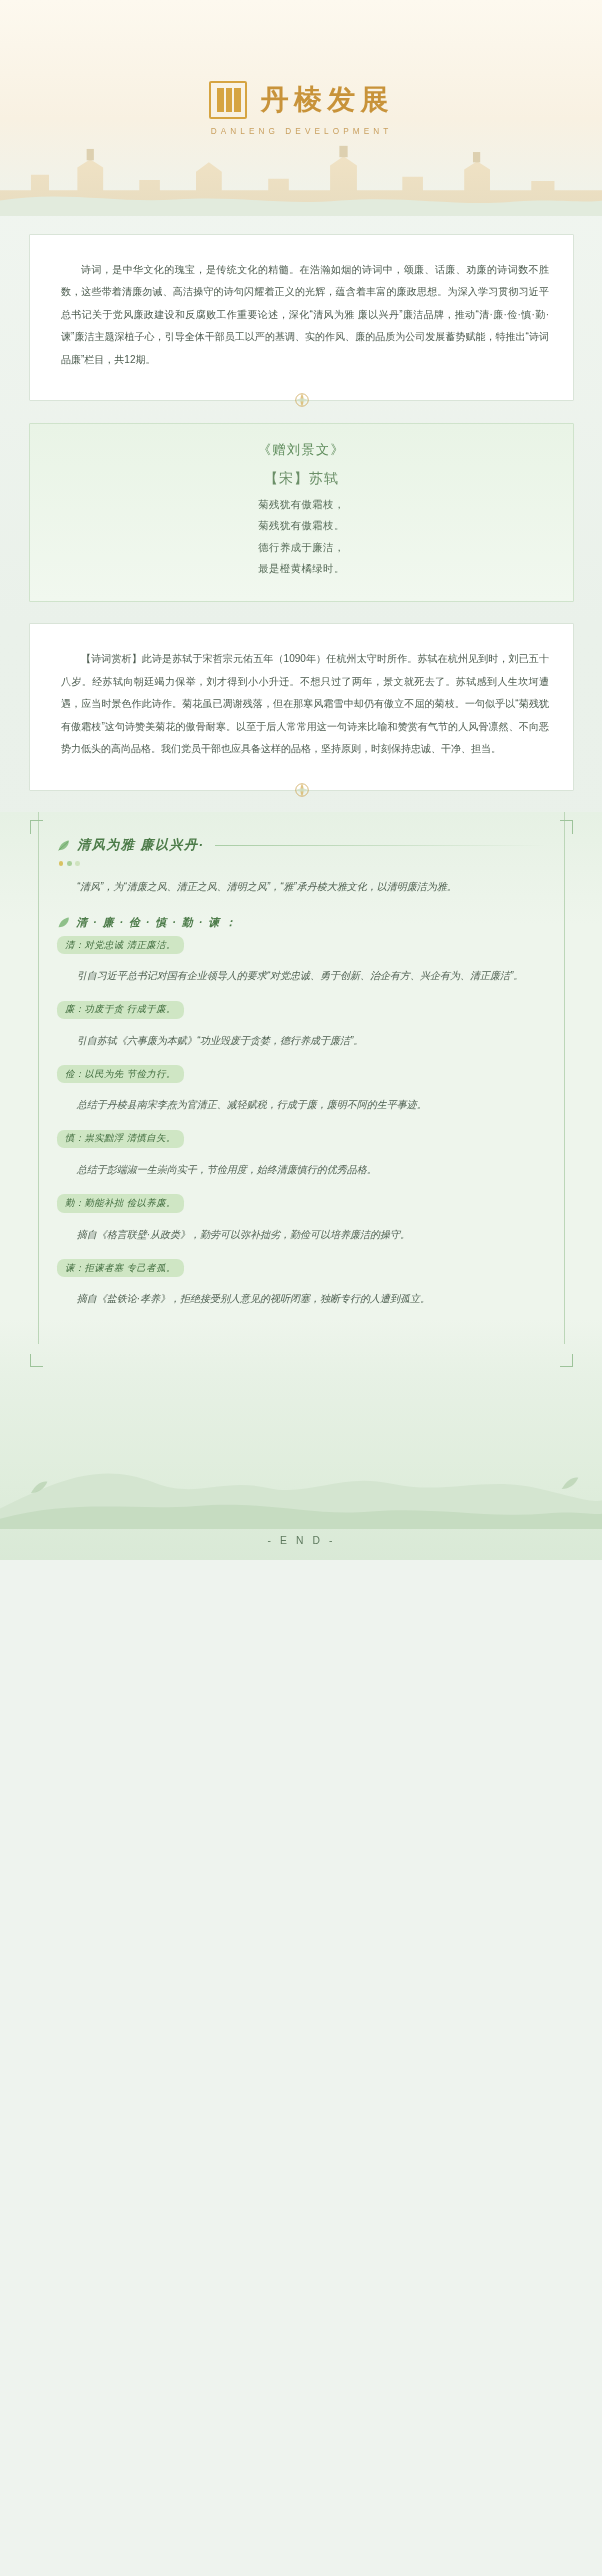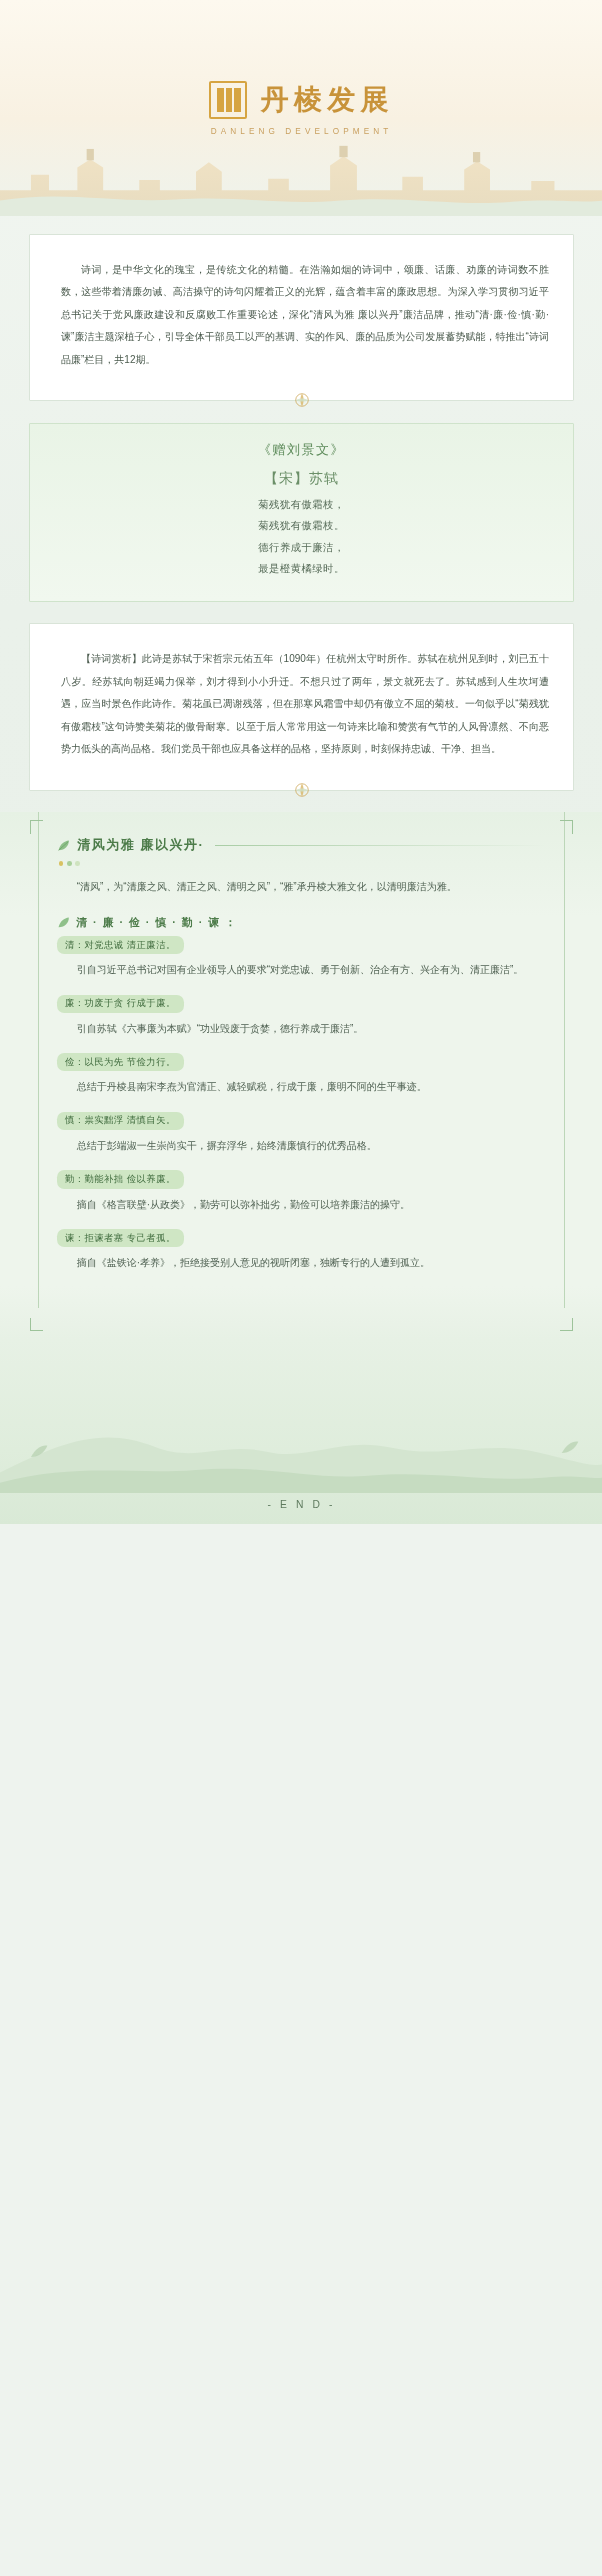--- a/index.html
+++ b/index.html
@@ -122,20 +122,21 @@
     color: #566b58;
     line-height: 2.1;
     letter-spacing: 0.5px;
   }
 
   
   .section {
     position: relative;
     margin: 5.2px 0 0 0;
     padding: 0 31px 31px 31px;
+    font-style: italic;
   }
   .section-bg {
     position: absolute;
     inset: 0;
     background: linear-gradient(180deg, #e6f1e4 0%, #eef5ec 20%, #eef5ec 90%, #e7f1e5 100%);
     z-index: 0;
   }
   .section-inner {
     position: relative;
     z-index: 2;
@@ -202,21 +203,21 @@
 
   .item { margin-bottom: 13.4px; }
   .item-label {
     display: inline-block;
     background: #cfe6c4;
     color: #3f6b3d;
     font-size: 9.3px;
     letter-spacing: 0.5px;
     padding: 2.6px 8.2px;
     border-radius: 7.2px;
-    margin-bottom: 5px;
+    margin-bottom: 11px;
   }
   .item p { margin-bottom: 2.1px; }
 
   
   .footer {
     position: relative;
     height: 185px;
     background: linear-gradient(180deg, #e7f1e5 0%, #dfeddc 60%, #d9e9d6 100%);
     overflow: hidden;
   }
@@ -335,21 +336,21 @@
       <div class="item">
         <div class="item-label">廉：功废于贪 行成于廉。</div>
         <p>引自苏轼《六事廉为本赋》“功业毁废于贪婪，德行养成于廉洁”。</p>
       </div>
       <div class="item">
         <div class="item-label">俭：以民为先 节俭力行。</div>
         <p>总结于丹棱县南宋李焘为官清正、减轻赋税，行成于廉，廉明不阿的生平事迹。</p>
       </div>
       <div class="item">
         <div class="item-label">慎：祟实黜浮 清慎自矢。</div>
-        <p>总结于彭端淑一生崇尚实干，摒弃浮华，始终清廉慎行的优秀品格。</p>
+        <p>总结于彭端淑一生崇尚实干，节俭用度，始终清廉慎行的优秀品格。</p>
       </div>
       <div class="item">
         <div class="item-label">勤：勤能补拙 俭以养廉。</div>
         <p>摘自《格言联壁·从政类》，勤劳可以弥补拙劣，勤俭可以培养廉洁的操守。</p>
       </div>
       <div class="item">
         <div class="item-label">谏：拒谏者塞 专己者孤。</div>
         <p>摘自《盐铁论·孝养》，拒绝接受别人意见的视听闭塞，独断专行的人遭到孤立。</p>
       </div>
 

